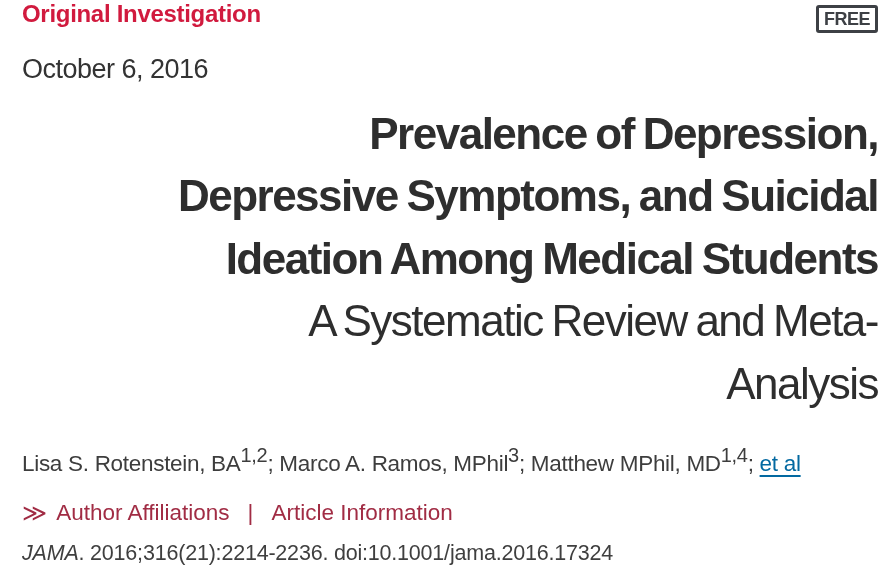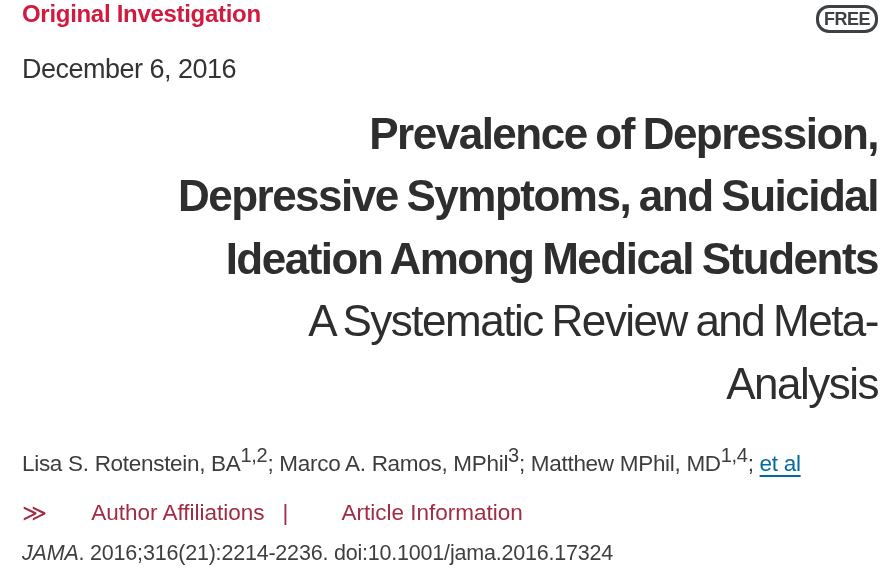--- a/index.html
+++ b/index.html
@@ -23,21 +23,21 @@
     font-weight: 700;
     color: #d11a3e;
     letter-spacing: -0.3px;
     text-decoration: none;
     cursor: pointer;
   }
   .free-badge {
     margin-top: 5px;
     display: inline-block;
     border: 3px solid #3d4045;
-    border-radius: 13px;
+    border-radius: 3px;
     padding: 0 5px;
     font-size: 18px;
     line-height: 22px;
     font-weight: 700;
     letter-spacing: -0.5px;
     color: #3d4045;
   }
 
   .date {
     margin-top: 20px;
@@ -86,21 +86,20 @@
   }
   .chevron-icon {
     font-size: 24px;
     margin-right: 9px;
     line-height: 1;
   }
   .links-row a {
     color: #a12c44;
     text-decoration: none;
     cursor: pointer;
-    margin-left: 35px;
   }
   .links-divider {
     margin: 0 18px;
     color: #a12c44;
   }
 
   .citation {
     margin-top: 12px;
     font-size: 21.5px;
     color: #3f3f3f;
@@ -111,21 +110,21 @@
 </head>
 <body>
 
 <div class="container">
 
   <div class="top-row">
     <a class="category">Original Investigation</a>
     <span class="free-badge">FREE</span>
   </div>
 
-  <div class="date">December 6, 2016</div>
+  <div class="date">October 6, 2016</div>
 
   <h1 class="headline">
     <div class="title">Prevalence of Depression,
 Depressive Symptoms, and Suicidal
 Ideation Among Medical Students</div>
     <div class="subtitle">A Systematic Review and Meta-
 Analysis</div>
   </h1>
 
   <div class="authors">

